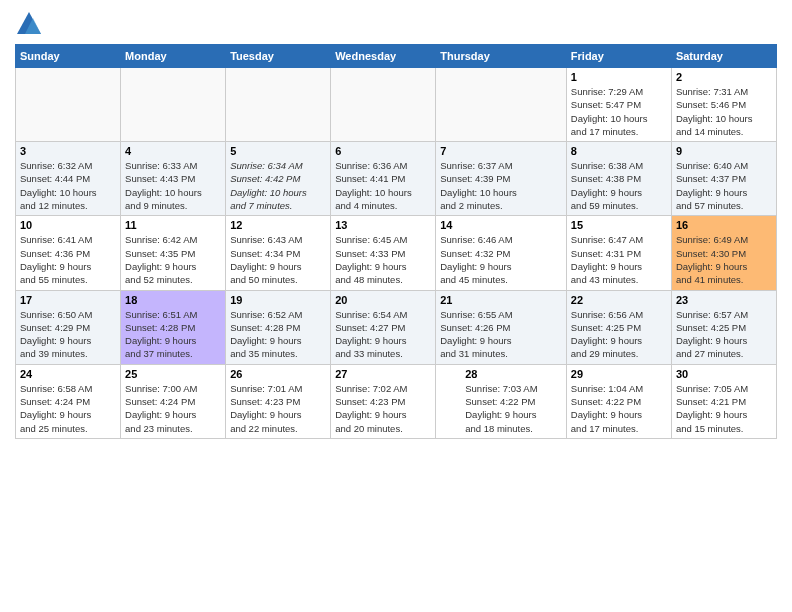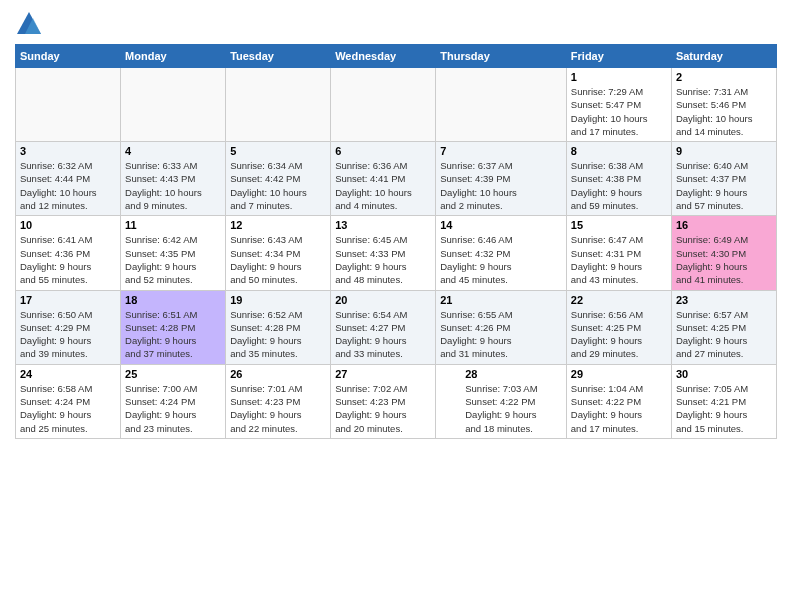--- a/index.html
+++ b/index.html
@@ -85,21 +85,21 @@
           </td>
           <td style="background: rgb(240, 244, 248);">
             <div class="day-num">4</div>
             <div class="day-info" style="white-space: pre-line;">Sunrise: 6:33 AM
 Sunset: 4:43 PM
 Daylight: 10 hours
 and 9 minutes.</div>
           </td>
           <td style="background: rgb(240, 244, 248);">
             <div class="day-num">5</div>
-            <div class="day-info" style="white-space: pre-line;">Sunrise: 6:34 AM
+            <div class="day-info" style="white-space: pre-line; font-style: italic;">Sunrise: 6:34 AM
 Sunset: 4:42 PM
 Daylight: 10 hours
 and 7 minutes.</div>
           </td>
           <td style="background: rgb(240, 244, 248);">
             <div class="day-num">6</div>
             <div class="day-info" style="white-space: pre-line;">Sunrise: 6:36 AM
 Sunset: 4:41 PM
 Daylight: 10 hours
 and 4 minutes.</div>
@@ -162,21 +162,21 @@
 Daylight: 9 hours
 and 45 minutes.</div>
           </td>
           <td style="background: rgb(255, 255, 255);">
             <div class="day-num">15</div>
             <div class="day-info" style="white-space: pre-line;">Sunrise: 6:47 AM
 Sunset: 4:31 PM
 Daylight: 9 hours
 and 43 minutes.</div>
           </td>
-          <td style="background: #f9a8d4;">
+          <td style="background: #fdba74;">
             <div class="day-num">16</div>
             <div class="day-info" style="white-space: pre-line;">Sunrise: 6:49 AM
 Sunset: 4:30 PM
 Daylight: 9 hours
 and 41 minutes.</div>
           </td>
         </tr>
         <tr>
           <td style="background: rgb(240, 244, 248);">
             <div class="day-num">17</div>

